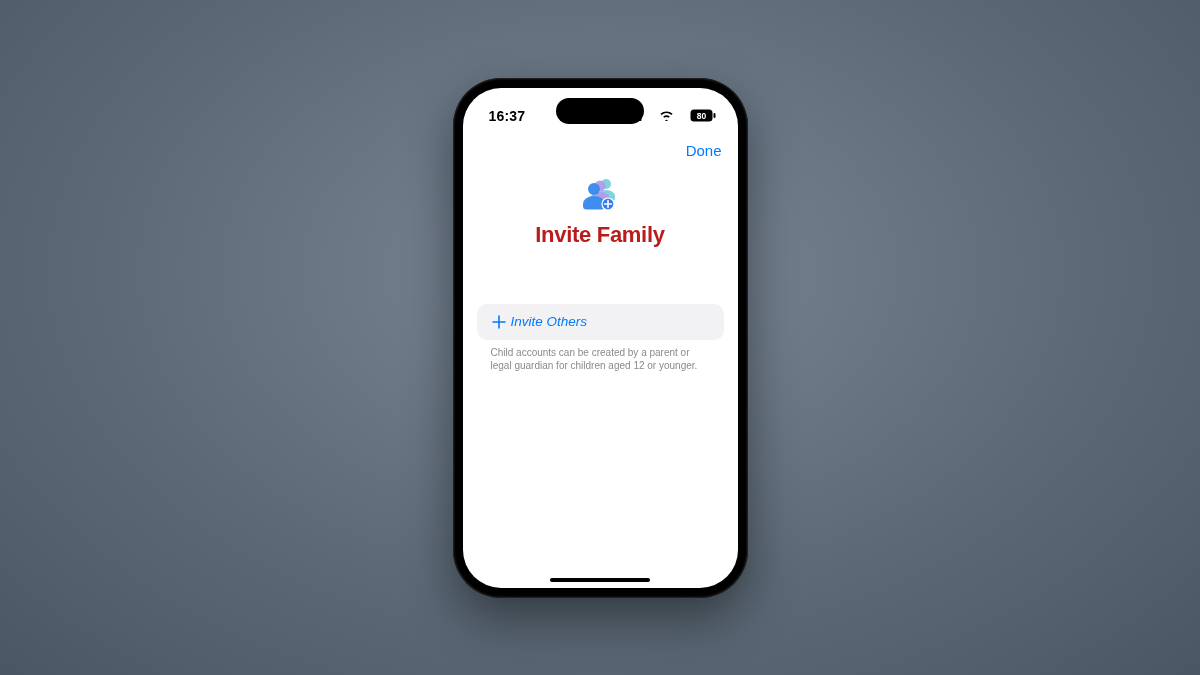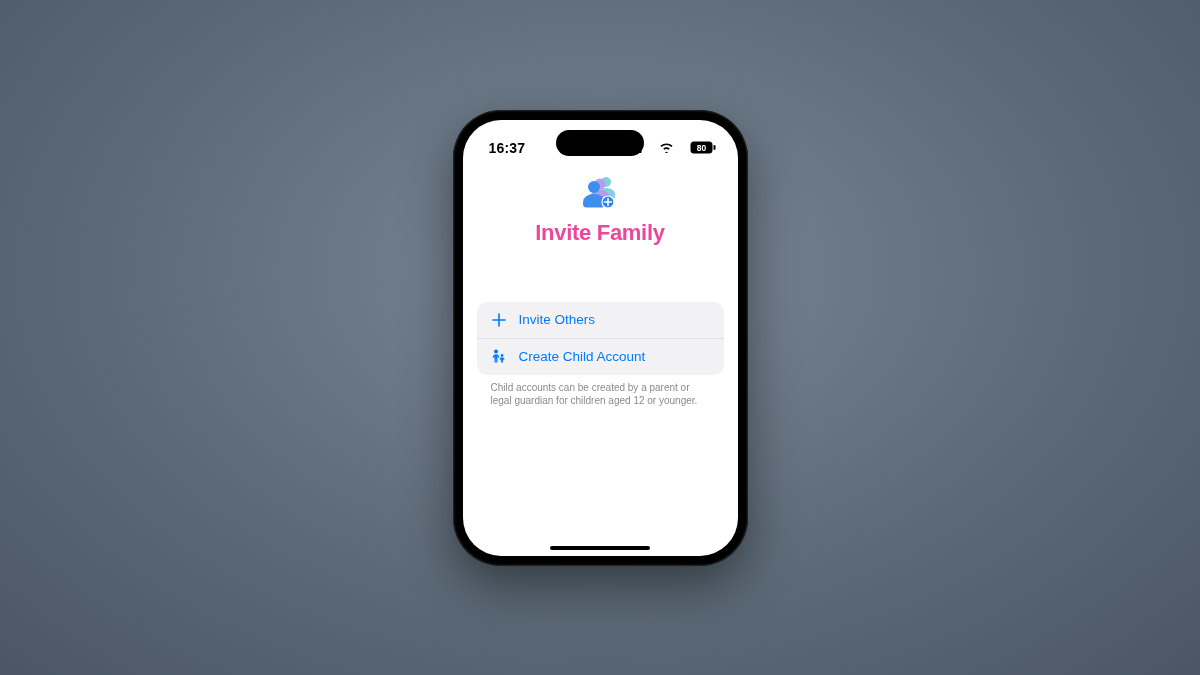--- a/index.html
+++ b/index.html
@@ -11,21 +11,21 @@
     display: flex;
     align-items: center;
     justify-content: center;
     font-family: -apple-system, "Helvetica Neue", Helvetica, Arial, sans-serif;
     overflow: hidden;
   }
 
   
   .phone {
     width: 295px;
-    height: 456px;
+    height: 520px;
     background: #000;
     border-radius: 48px;
     padding: 10px;
     box-shadow: 0 20px 50px rgba(0,0,0,0.45), inset 0 0 2px 1px #2a2a2a;
     position: relative;
   }
   .screen {
     width: 100%;
     height: 100%;
     background: #fff;
@@ -98,21 +98,21 @@
   .hero-icon {
     margin-top: 8px;
     width: 44px;
     height: 36px;
     position: relative;
   }
   .title {
     margin-top: 10px;
     font-size: 22px;
     font-weight: 700;
-    color: #ec4899;
+    color: #b91c1c;
     letter-spacing: -0.3px;
     text-align: center;
   }
   .subtitle {
     margin-top: 6px;
     font-size: 11.5px;
     color: #000;
     text-align: center;
     line-height: 1.35;
     padding: 0 4px;
@@ -122,26 +122,27 @@
   .list-group {
     margin-top: 56px;
     width: 100%;
     background: #f2f2f5;
     border-radius: 10px;
     overflow: hidden;
   }
   .list-item {
     display: flex;
     align-items: flex-start;
-    gap: 12px;
+    gap: 4px;
     padding: 10px 14px;
     cursor: pointer;
     border: none;
     background: none;
     width: 100%;
+    font-style: italic;
   }
   .list-item + .list-item {
     border-top: 0.5px solid #e1e1e4;
   }
   .list-icon {
     width: 16px;
     height: 16px;
     display: flex;
     align-items: center;
     justify-content: center;
@@ -203,20 +204,23 @@
         <span style="display:flex;align-items:center;">
           <svg width="26" height="13" viewBox="0 0 26 13">
             <rect x="0.5" y="0.5" width="22" height="12" rx="3.5" fill="#000"></rect>
             <rect x="23.5" y="4" width="2" height="5" rx="1" fill="#000"></rect>
             <text x="11.5" y="9.6" text-anchor="middle" font-size="8.5" font-weight="700" fill="#fff" font-family="-apple-system,Helvetica,Arial">80</text>
           </svg>
         </span>
       </div>
     </div>
 
+    <div class="nav-bar">
+      <button class="done-btn">Done</button>
+    </div>
 
     <div class="content">
       <div class="hero-icon">
         <svg width="44" height="36" viewBox="0 0 44 36">
 
           <circle cx="28" cy="8" r="5" fill="#7fd3e0"></circle>
           <path d="M19 20 a9 6 0 0 1 18 0 v2 a3 3 0 0 1 -3 3 h-12 a3 3 0 0 1 -3 -3 Z" fill="#7fd3e0"></path>
 
           <circle cx="22" cy="10" r="5.5" fill="#b49ae8" fill-opacity="0.95"></circle>
           <path d="M12 23 a10 7 0 0 1 20 0 v2 a3 3 0 0 1 -3 3 h-14 a3 3 0 0 1 -3 -3 Z" fill="#b49ae8" fill-opacity="0.95"></path>
@@ -234,31 +238,20 @@
 
       <div class="list-group">
         <button class="list-item">
           <span class="list-icon">
             <svg width="14" height="14" viewBox="0 0 14 14">
               <path d="M7 1 v12 M1 7 h12" stroke="#007aff" stroke-width="1.6" stroke-linecap="round"></path>
             </svg>
           </span>
           <span class="list-label">Invite Others</span>
         </button>
-        <button class="list-item">
-          <span class="list-icon">
-            <svg width="15" height="15" viewBox="0 0 15 15">
-              <circle cx="5" cy="2.5" r="2" fill="#007aff"></circle>
-              <path d="M3 5.5 h4 l1.5 3 l-1 0.5 l-1 -1.8 v6.3 h-1.3 v-4 h-0.4 v4 h-1.3 v-6.3 l-1 1.8 l-1 -0.5 Z" fill="#007aff"></path>
-              <circle cx="11" cy="6.5" r="1.4" fill="#007aff"></circle>
-              <path d="M9.5 8.5 h3 l1 2 l-0.8 0.4 l-0.6 -1 v3.6 h-1 v-2.4 h-0.2 v2.4 h-1 v-3.6 l-0.6 1 l-0.8 -0.4 Z" fill="#007aff"></path>
-            </svg>
-          </span>
-          <span class="list-label">Create Child Account</span>
-        </button>
       </div>
 
       <div class="footer-note">Child accounts can be created by a parent or legal guardian for children aged 12 or younger.</div>
     </div>
 
     <div class="home-indicator"></div>
   </div>
 </div>
 
 </body></html>

